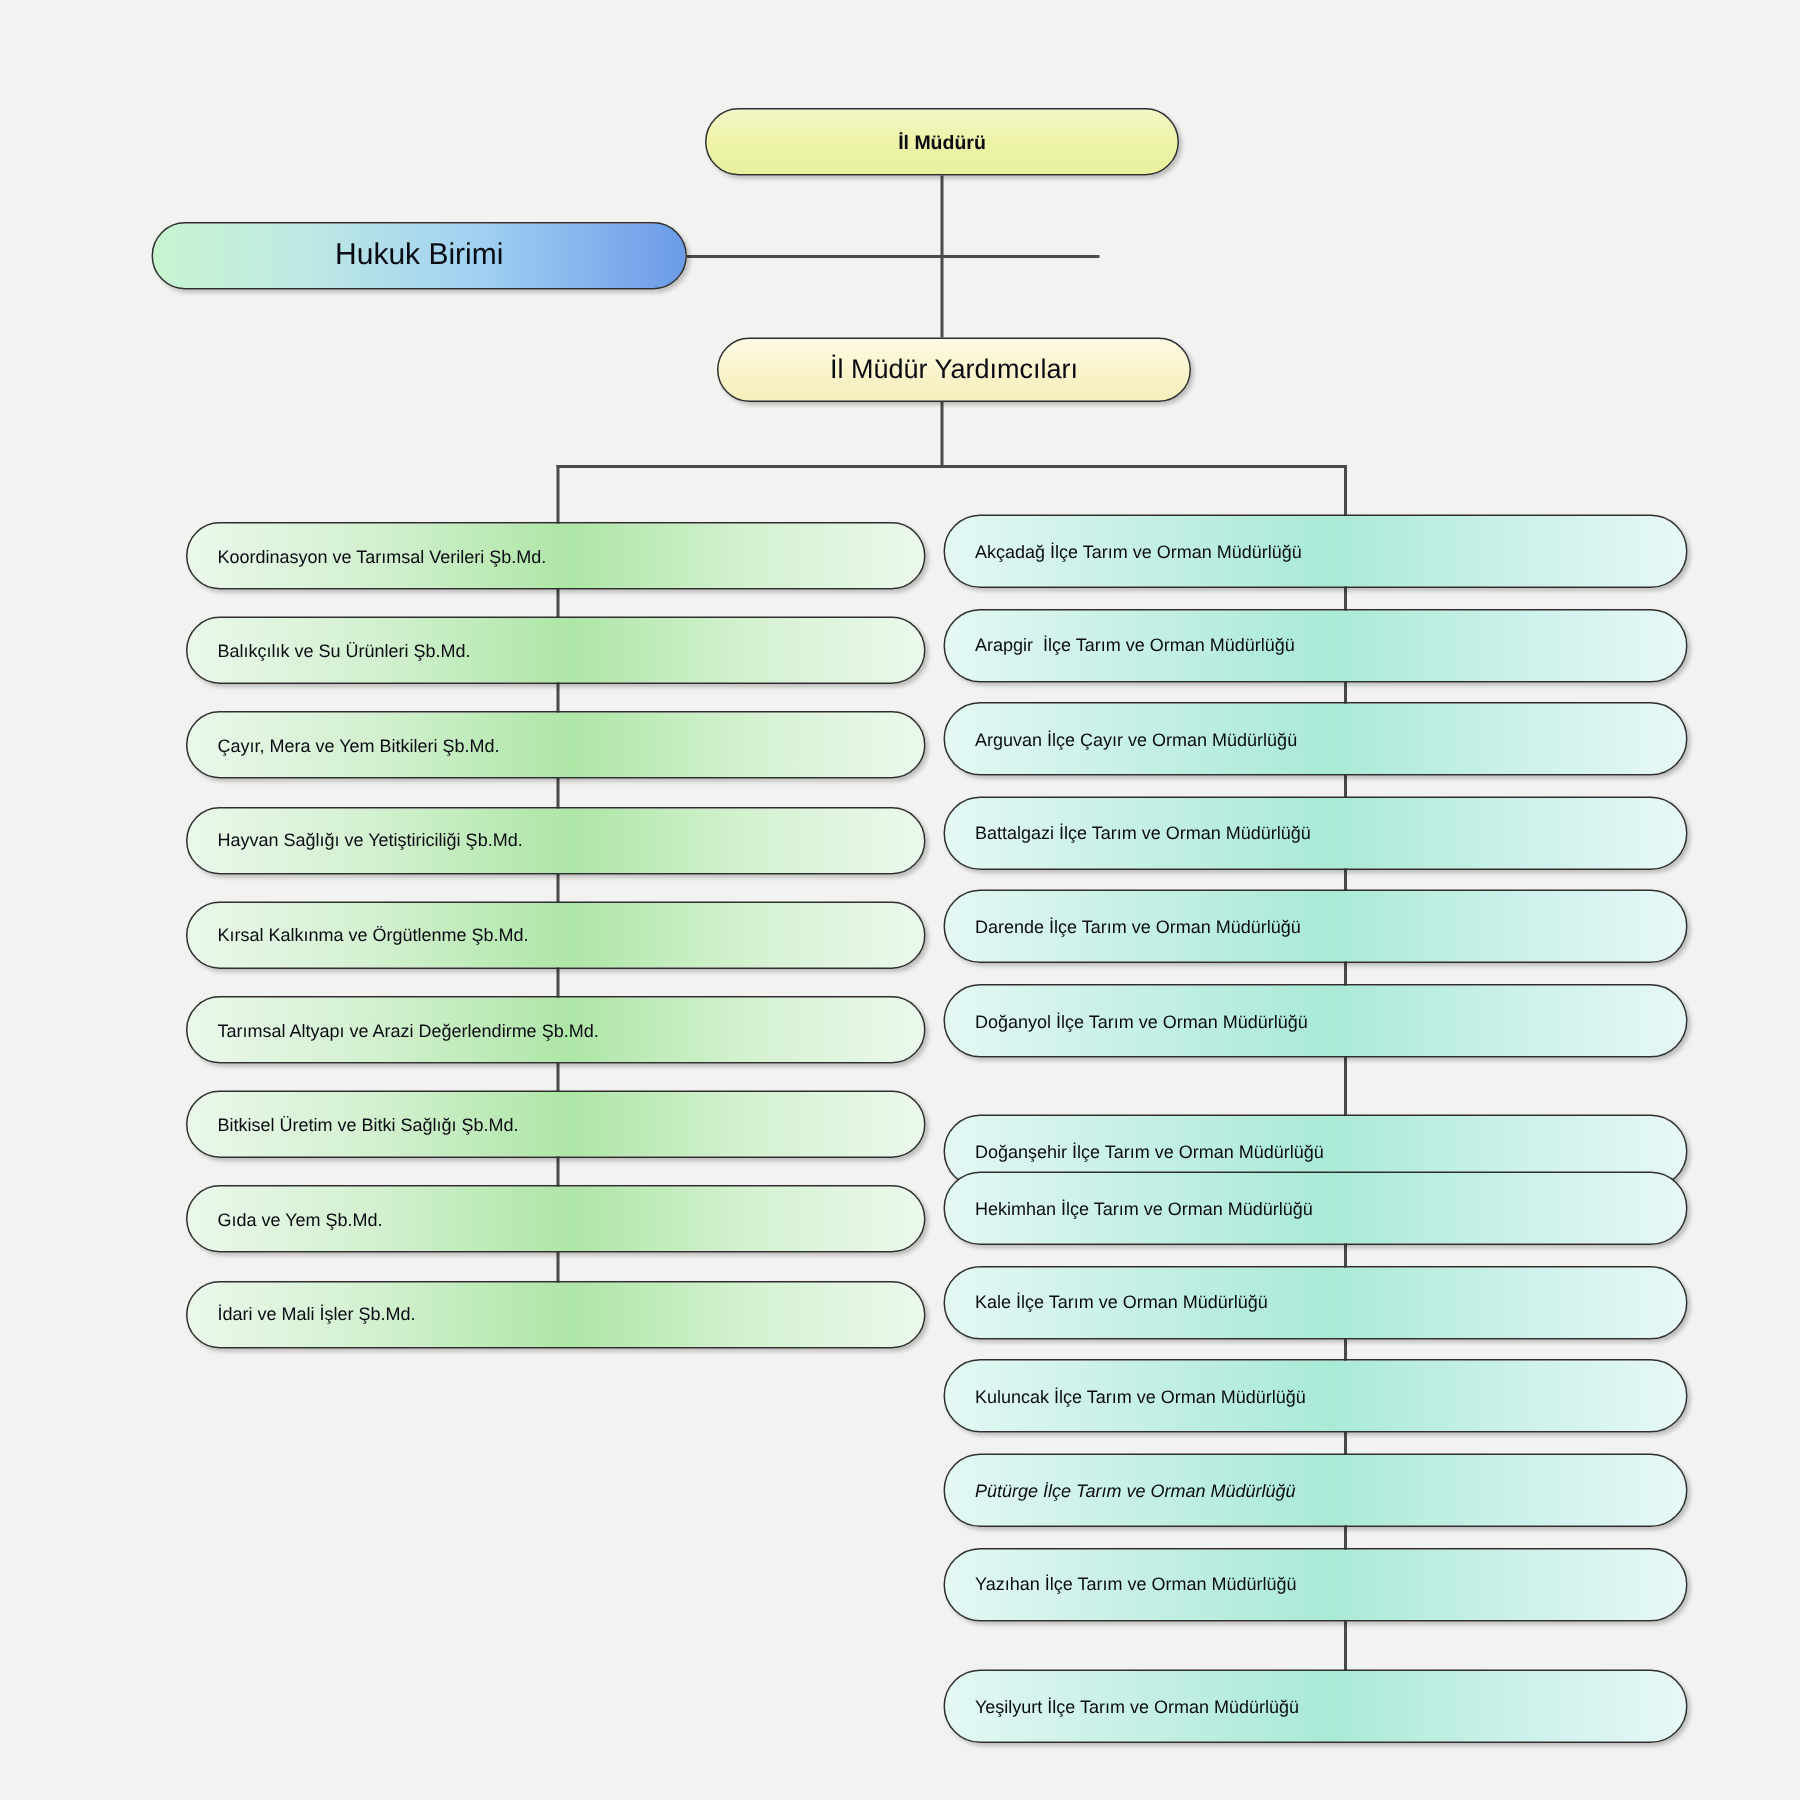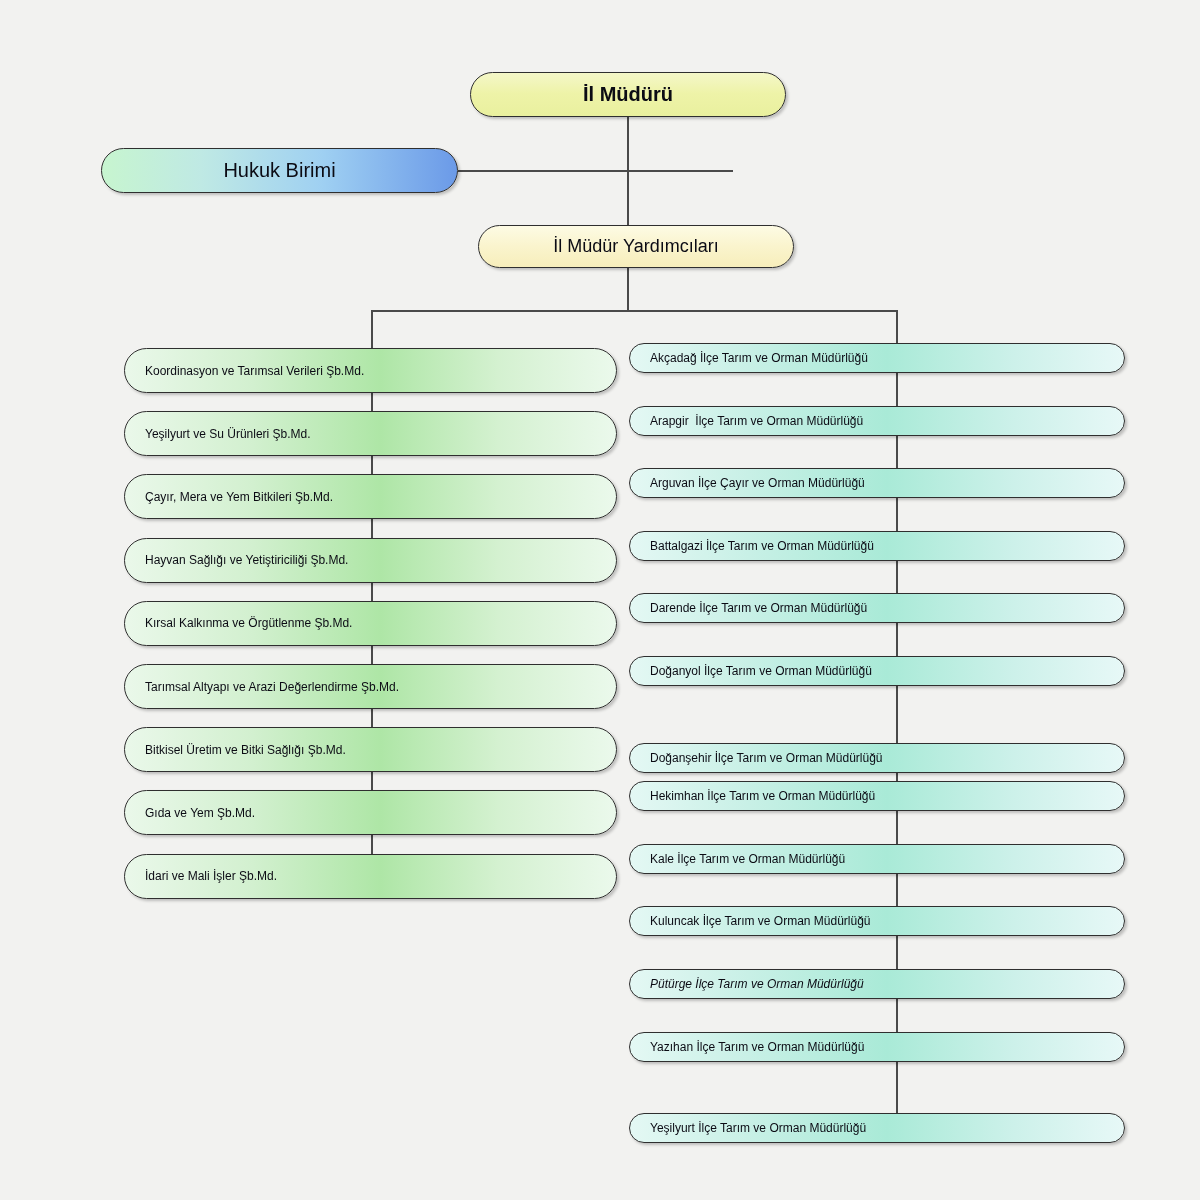--- a/index.html
+++ b/index.html
@@ -42,21 +42,21 @@
     overflow: hidden;
   }
 
   
   .node-director {
     left: 470px;
     top: 72px;
     width: 316px;
     height: 45px;
     justify-content: center;
-    font-size: 20px;
+    font-size: 13px;
     font-weight: bold;
     background: linear-gradient(to bottom, #f4f7c8 0%, #eef3a8 48%, #e9f09e 100%);
   }
 
   
   .node-legal {
     left: 101px;
     top: 148px;
     width: 357px;
     height: 45px;
@@ -94,21 +94,21 @@
   }
   .node-branch {   
     left: 124px;
     width: 493px;
     height: 45px;
     background: linear-gradient(to right, #eaf8ea 0%, #d2f0cf 26%, #aee6a6 52%, #d4f1d0 76%, #ebf9ec 100%);
   }
   .node-district { 
     left: 629px;
     width: 496px;
-    height: 30px;
+    height: 49px;
     background: linear-gradient(to right, #e4f8f4 0%, #c8f0e6 24%, #a9ead7 52%, #cdf1ea 78%, #e7f8f7 100%);
   }
 </style>
 </head>
 <body>
 
 <div id="chart">
 
   <div class="line vline" style="left:627px; top:117px; height:108px;"></div>
   <div class="line hline" style="left:458px; top:170px; width:170px;"></div>
@@ -126,21 +126,21 @@
     <span>Hukuk Birimi</span>
   </div>
 
 
   <div class="node node-deputy">
     <span>İl Müdür Yardımcıları</span>
   </div>
 
   <div id="branch-column">
       <div class="node col-node node-branch" style="top: 348px;"><span>Koordinasyon ve Tarımsal Verileri Şb.Md.</span></div>
-      <div class="node col-node node-branch" style="top: 411.2px;"><span>Yeşilyurt ve Su Ürünleri Şb.Md.</span></div>
+      <div class="node col-node node-branch" style="top: 411.2px;"><span>Balıkçılık ve Su Ürünleri Şb.Md.</span></div>
       <div class="node col-node node-branch" style="top: 474.4px;"><span>Çayır, Mera ve Yem Bitkileri Şb.Md.</span></div>
       <div class="node col-node node-branch" style="top: 537.6px;"><span>Hayvan Sağlığı ve Yetiştiriciliği Şb.Md.</span></div>
       <div class="node col-node node-branch" style="top: 600.8px;"><span>Kırsal Kalkınma ve Örgütlenme Şb.Md.</span></div>
       <div class="node col-node node-branch" style="top: 664px;"><span>Tarımsal Altyapı ve Arazi Değerlendirme Şb.Md.</span></div>
       <div class="node col-node node-branch" style="top: 727.2px;"><span>Bitkisel Üretim ve Bitki Sağlığı Şb.Md.</span></div>
       <div class="node col-node node-branch" style="top: 790.4px;"><span>Gıda ve Yem Şb.Md.</span></div>
       <div class="node col-node node-branch" style="top: 853.6px;"><span>İdari ve Mali İşler Şb.Md.</span></div>
     </div>
   <div id="district-column">
       <div class="node col-node node-district" style="top: 343px;"><span>Akçadağ İlçe Tarım ve Orman Müdürlüğü</span></div>

